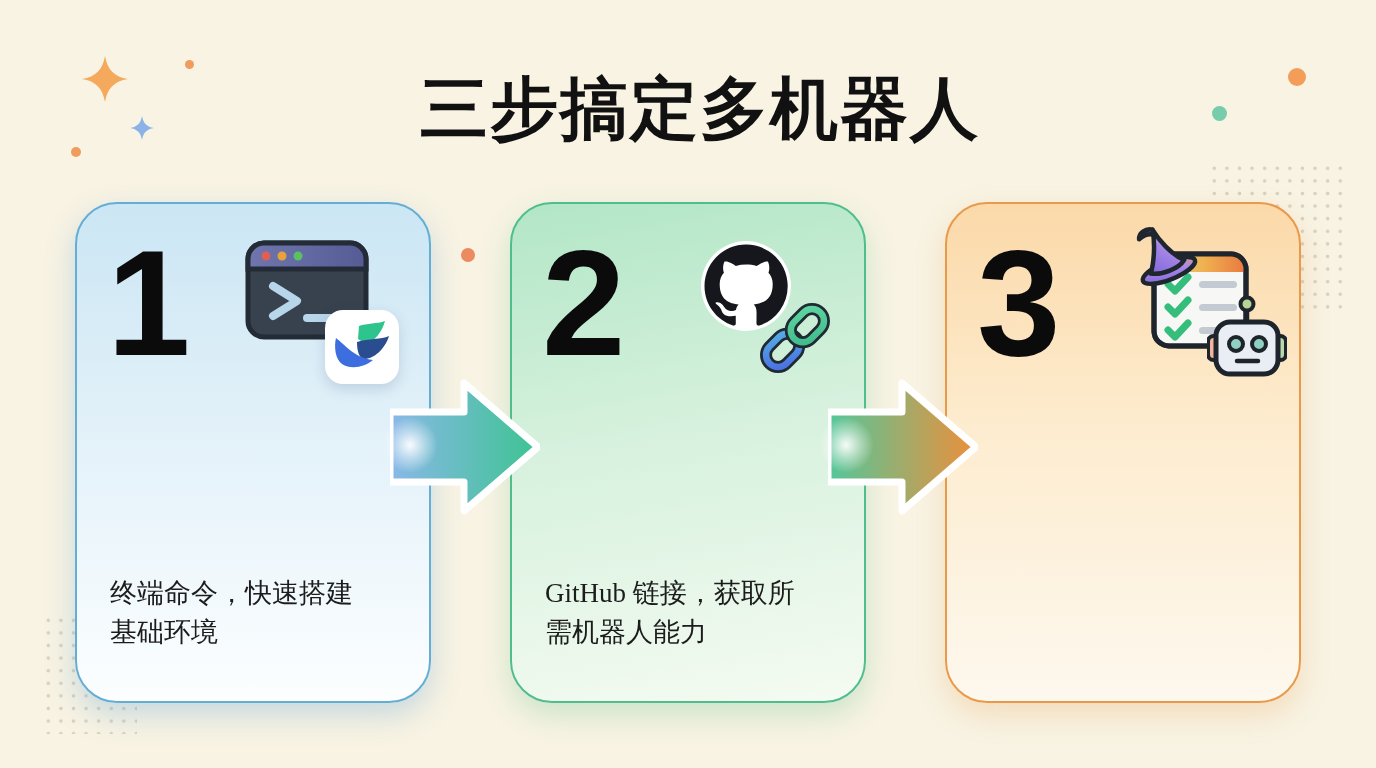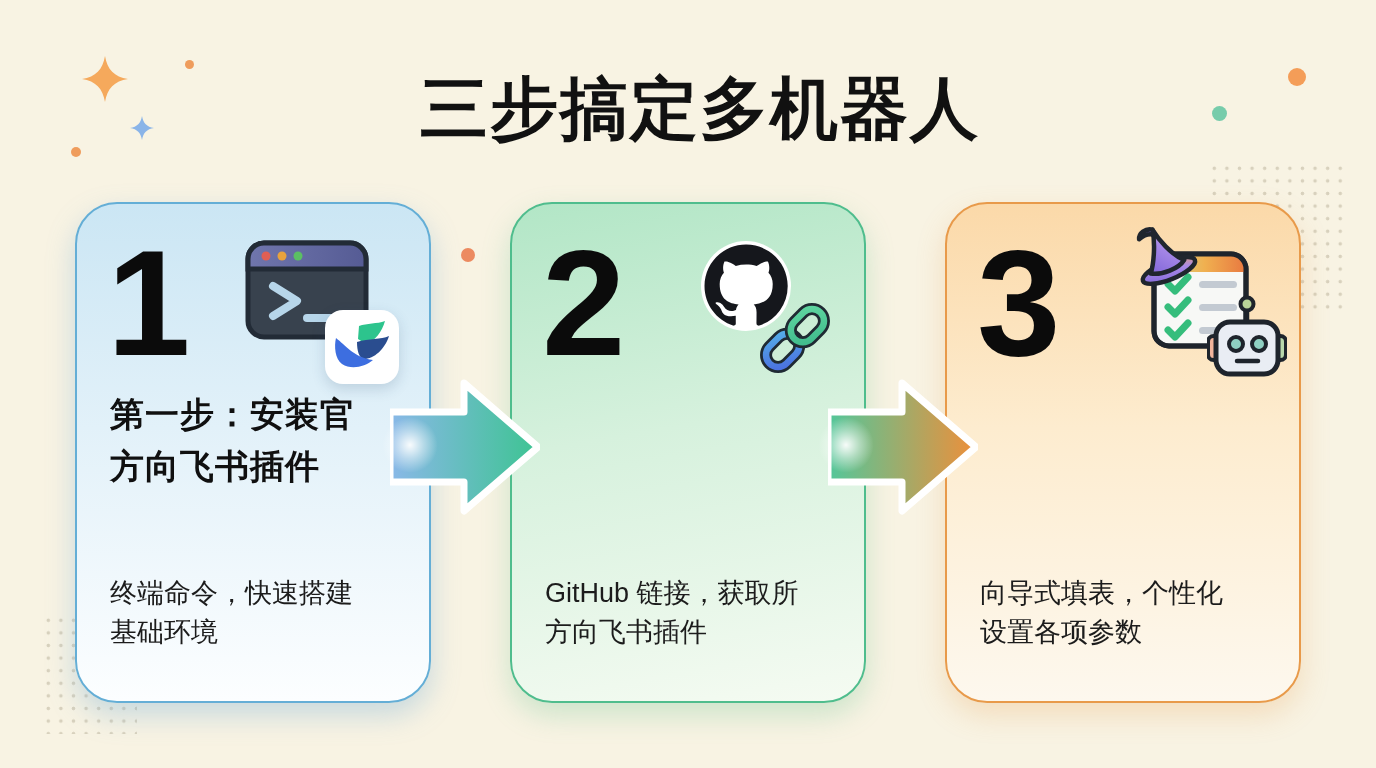--- a/index.html
+++ b/index.html
@@ -45,21 +45,21 @@
     font-size:150px; line-height:1; font-weight:900; color:#0b0b0b;
   }
   .card-title {
     position:absolute; left:33px; top:184px; width:300px;
     font-size:34px; line-height:52px; font-weight:800; letter-spacing:1px;
     white-space:pre-line; color:#101010;
   }
   .card-desc {
     position:absolute; left:33px; top:370px; width:305px;
     font-size:27px; line-height:39px; font-weight:500;
-    white-space:pre-line; color:#1c1c1c;
+    white-space:pre-line; color:#1c1c1c;font-family:Liberation Serif, serif;
   }
   .icon { position:absolute; }
   .feishu-badge {
     border-radius:18px; background:#fff;
     box-shadow:0 5px 14px rgba(40,70,110,.18);
   }
   
   .arrow { position:absolute; z-index:2; top:379px; width:150px; height:136px; }
   .arrow-1 { left:390px; }
   .arrow-2 { left:828px; }
@@ -102,22 +102,20 @@
     <polyline points="28,46 52,61 28,76" fill="none" stroke="#b7d6ea" stroke-width="8" stroke-linecap="round" stroke-linejoin="round"></polyline>
     <line x1="62" y1="78" x2="88" y2="78" stroke="#b7d6ea" stroke-width="8" stroke-linecap="round"></line>
   </svg>
 
   <svg class="icon feishu-badge" style="left:248px;top:106px" width="74" height="74" viewBox="0 0 74 74">
     <path d="M34 16 C42 13 52 14 60 11 C57 22 50 31 41 34 L33 29 Z" fill="#2dc48d"></path>
     <path d="M32 32 C44 28 56 30 64 26 C60 39 49 49 39 49 C34 48 32 41 32 32 Z" fill="#2a4d8f"></path>
     <path d="M11 28 C20 35 30 48 48 50 C40 57 26 60 17 54 C10 49 9 36 11 28 Z" fill="#3d6ee0"></path>
   </svg>
 
-  <div class="card-title">第一步：安装官
-方向飞书插件</div>
   <div class="card-desc">终端命令，快速搭建
 基础环境</div>
 </div>
 
 <div class="card card-2">
   <div class="step-number">2</div>
 
   <svg class="icon" style="left:188px;top:36px" width="92" height="92" viewBox="0 0 92 92">
     <circle cx="46" cy="46" r="45" fill="#ffffff"></circle>
     <path transform="translate(4.5,4.5) scale(5.2)" fill="#15171c" d="M8 0C3.58 0 0 3.58 0 8c0 3.54 2.29 6.53 5.47 7.59.4.07.55-.17.55-.38 0-.19-.01-.82-.01-1.49-2.01.37-2.53-.49-2.69-.94-.09-.23-.48-.94-.82-1.13-.28-.15-.68-.52-.01-.53.63-.01 1.08.58 1.23.82.72 1.21 1.87.87 2.33.66.07-.52.28-.87.51-1.07-1.78-.2-3.64-.89-3.64-3.95 0-.87.31-1.59.82-2.15-.08-.2-.36-1.02.08-2.12 0 0 .67-.21 2.2.82.64-.18 1.32-.27 2-.27s1.36.09 2 .27c1.53-1.04 2.2-.82 2.2-.82.44 1.1.16 1.92.08 2.12.51.56.82 1.27.82 2.15 0 3.07-1.87 3.75-3.65 3.95.29.25.54.73.54 1.48 0 1.07-.01 1.93-.01 2.2 0 .21.15.46.55.38A8.01 8.01 0 0 0 16 8c0-4.42-3.58-8-8-8z"></path>
@@ -136,21 +134,21 @@
     </defs>
     <g transform="translate(40,40) rotate(-45)">
       <rect x="-36" y="-12" width="37" height="24" rx="12" fill="none" stroke="#1f2a33" stroke-width="12"></rect>
       <rect x="-36" y="-12" width="37" height="24" rx="12" fill="none" stroke="url(#lkb)" stroke-width="6.5"></rect>
       <rect x="-1" y="-12" width="37" height="24" rx="12" fill="none" stroke="#1f2a33" stroke-width="12"></rect>
       <rect x="-1" y="-12" width="37" height="24" rx="12" fill="none" stroke="url(#lkg)" stroke-width="6.5"></rect>
     </g>
   </svg>
 
   <div class="card-desc">GitHub 链接，获取所
-方向飞书插件</div>
+需机器人能力</div>
 </div>
 
 <div class="card card-3">
   <div class="step-number">3</div>
 
   <svg class="icon" style="left:203px;top:46px" width="100" height="100" viewBox="0 0 100 100">
     <defs>
         <linearGradient id="chh" x1="0" y1="0" x2="1" y2="0">
       <stop offset="0" stop-color="#cfe3a0"></stop>
           <stop offset=".55" stop-color="#f0b050"></stop>
@@ -191,22 +189,20 @@
     <line x1="40" y1="26" x2="40" y2="12" stroke="#1e242c" stroke-width="4.5"></line>
     <circle cx="40" cy="10" r="6.5" fill="#b9d498" stroke="#1e242c" stroke-width="4"></circle>
     <rect x="1" y="42" width="11" height="24" rx="5.5" fill="#f2b49c" stroke="#1e242c" stroke-width="4"></rect>
     <rect x="68" y="42" width="11" height="24" rx="5.5" fill="#b9d8ac" stroke="#1e242c" stroke-width="4"></rect>
     <rect x="9" y="28" width="62" height="52" rx="14" fill="#e9edf4" stroke="#1e242c" stroke-width="5"></rect>
     <circle cx="29" cy="50" r="7" fill="#8fd0c2" stroke="#1e242c" stroke-width="4"></circle>
     <circle cx="52" cy="50" r="7" fill="#8fd0c2" stroke="#1e242c" stroke-width="4"></circle>
     <line x1="30" y1="67" x2="51" y2="67" stroke="#1e242c" stroke-width="4.5" stroke-linecap="round"></line>
   </svg>
 
-  <div class="card-desc">向导式填表，个性化
-设置各项参数</div>
 </div>
 
 <svg class="arrow arrow-1" viewBox="-12 0 150 136">
   <defs>
       <linearGradient id="ag1" x1="0" y1="0" x2="1" y2="0">
     <stop offset="0" stop-color="#8ab8e8"></stop>
         <stop offset="1" stop-color="#3dc492"></stop>
   </linearGradient>
     </defs>
   <polygon points="-12,33 62,33 62,4 136,68 62,132 62,103 -12,103" fill="url(#ag1)" stroke="#ffffff" stroke-width="7" stroke-linejoin="round"></polygon>

